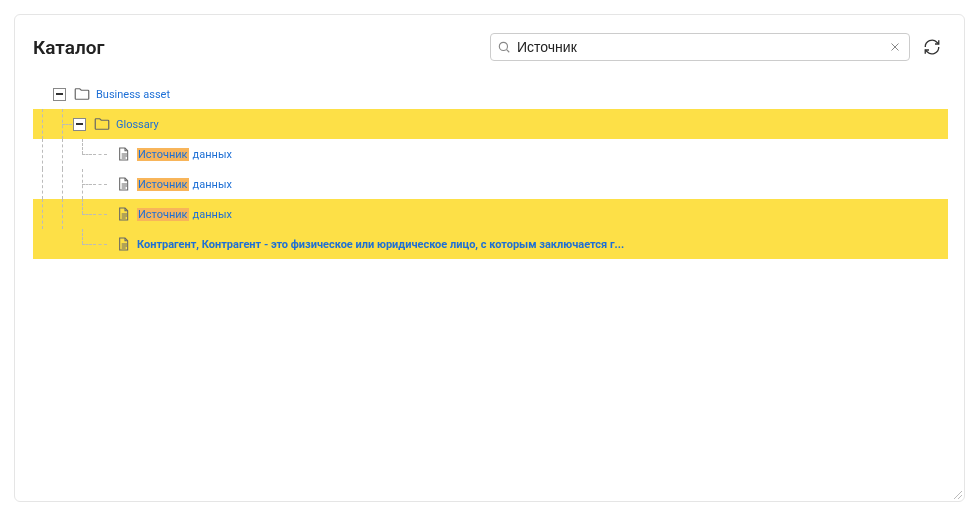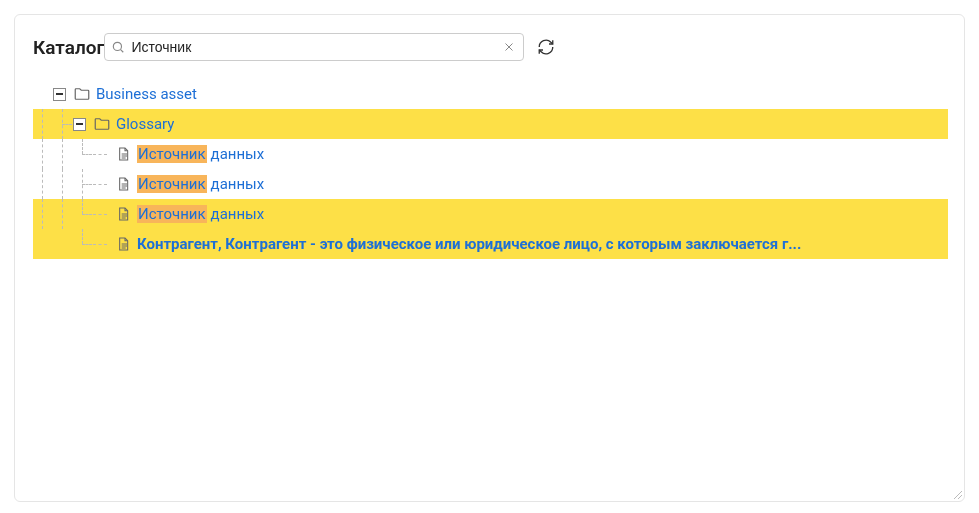--- a/index.html
+++ b/index.html
@@ -17,20 +17,21 @@
     border: 1px solid #e5e5e5;
     border-radius: 6px;
     height: 488px;
     position: relative;
     padding: 18px 8px 8px 18px;
     overflow: hidden;
   }
   .panel-header {
     display: flex;
     align-items: center;
+    justify-content: space-between;
     padding-right: 10px;
     margin-bottom: 18px;
   }
   .panel-title {
     font-size: 19px;
     font-weight: 600;
     color: #222;
   }
   .header-right {
     display: flex;
@@ -75,21 +76,21 @@
     color: #444;
   }
 
   .tree {
     padding-right: 8px;
   }
   .row {
     display: flex;
     align-items: center;
     height: 30px;
-    font-size: 15px;
+    font-size: 11px;
     position: relative;
   }
   .row-bg {
     background: #fde047;
   }
   .toggle {
     width: 13px;
     height: 13px;
     border: 1px solid #888;
     background: #fff;

